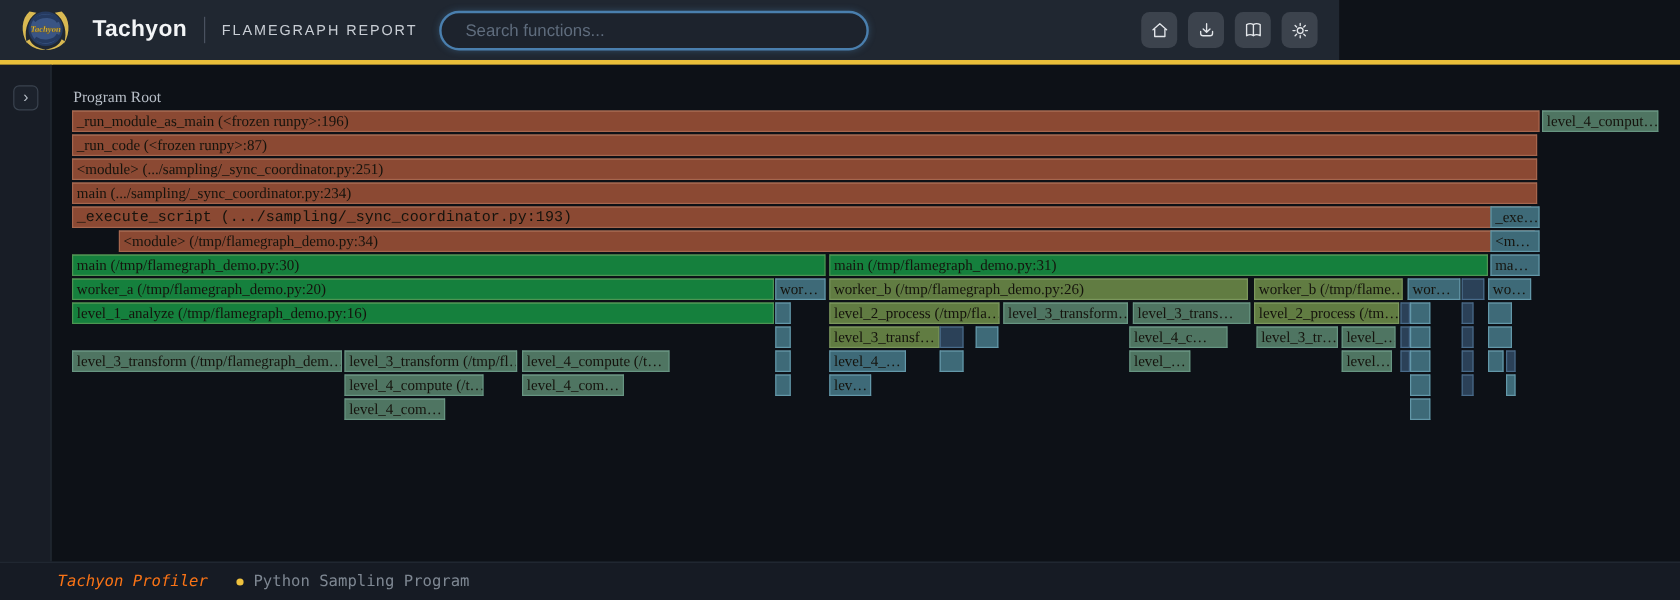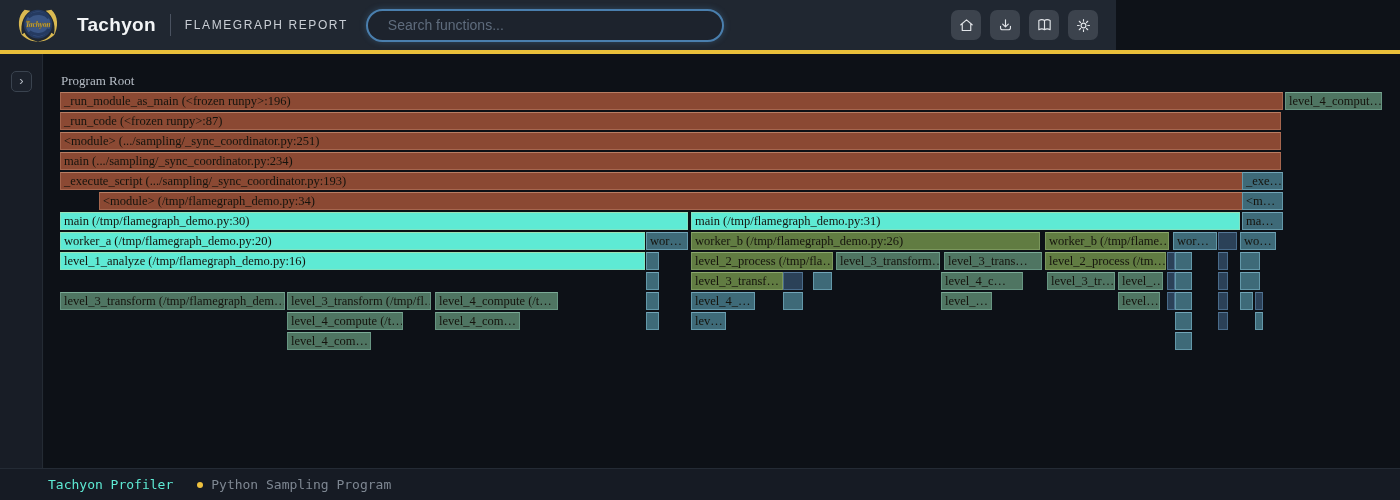--- a/index.html
+++ b/index.html
@@ -35,31 +35,31 @@
   
   .panel { position:absolute; top:54px; left:44px; width:1356px; height:414px;
     background:#0d1117; overflow:hidden;padding-left:45px; }
   .root-label { position:absolute; top:19px; left:17px; font-family:"Liberation Serif", serif;
     font-size:13px; color:#b7bec7; }
   .bar { position:absolute; height:18px; overflow:hidden; white-space:nowrap;
     font-family:"Liberation Serif", serif; font-size:12.5px; color:#15130d;
     padding:1px 3px; line-height:15px; border:1px solid rgba(255,255,255,.14);
     border-top-color:rgba(255,255,255,.30); cursor:pointer; }
   .c-red  { background:#8b4933; border-color:rgba(230,170,140,.30); border-top-color:rgba(240,190,160,.45); }
-  .c-olive{ background:#5eead4; border-color:rgba(220,210,140,.28); border-top-color:rgba(230,220,150,.45); }
+  .c-olive{ background:#15803d; border-color:rgba(220,210,140,.28); border-top-color:rgba(230,220,150,.45); }
   .c-green{ background:#617c42; border-color:rgba(190,220,160,.28); border-top-color:rgba(200,230,170,.42); }
   .c-sea  { background:#4f7562; border-color:rgba(150,210,190,.35); border-top-color:rgba(170,225,205,.5); }
   .c-blue { background:#3e6a78; border-color:rgba(130,190,210,.55); border-top-color:rgba(150,205,225,.6); }
   .c-navy { background:#2b4158; border-color:rgba(110,160,200,.45); border-top-color:rgba(130,175,215,.5); }
 
   
   .statusbar { position:absolute; bottom:0; left:0; width:1400px; height:32px;
     background:#161b24; border-top:1px solid #242b35; display:flex; align-items:center;
     font-family:"DejaVu Sans Mono", monospace; font-size:13px; }
-  .status-app { color:#5eead4; margin-left:48px; }
+  .status-app { color:#f97316; margin-left:48px;font-style:italic; }
   .status-dot { width:6px; height:6px; border-radius:50%; background:#eec13e; margin:0 8px 0 24px; }
   .status-sub { color:#7e8792; }
 </style>
 </head>
 <body>
 
 <div class="header">
   <svg class="logo" viewBox="0 0 48 48">
     <path d="M10,8 C3,14 2,26 8,36 C5,27 7,15 16,9 Z" fill="#d9b952"></path>
     <path d="M38,8 C45,14 46,26 40,36 C43,27 41,15 32,9 Z" fill="#d9b952"></path>
@@ -107,21 +107,21 @@
   <div class="expand-btn">›</div>
 </div>
 
 <div class="panel">
   <div class="root-label">Program Root</div>
 <div class="bar c-red" style="left: 16px; top: 38px; width: 1223px;">_run_module_as_main (&lt;frozen runpy&gt;:196)</div>
     <div class="bar c-sea" style="left: 1241px; top: 38px; width: 97px;">level_4_comput…</div>
     <div class="bar c-red" style="left: 16px; top: 58px; width: 1221px;">_run_code (&lt;frozen runpy&gt;:87)</div>
     <div class="bar c-red" style="left: 16px; top: 78px; width: 1221px;">&lt;module&gt; (.../sampling/_sync_coordinator.py:251)</div>
     <div class="bar c-red" style="left: 16px; top: 98px; width: 1221px;">main (.../sampling/_sync_coordinator.py:234)</div>
-    <div class="bar c-red" style="left: 16px; top: 118px; width: 1216px;">_execute_script (.../sampling/_sync_coordinator.py:193)</div>
+    <div class="bar c-red" style="left: 16px; top: 118px; width: 1216px; font-family: Liberation Mono, monospace;">_execute_script (.../sampling/_sync_coordinator.py:193)</div>
     <div class="bar c-blue" style="left: 1198px; top: 118px; width: 41px;">_exe…</div>
     <div class="bar c-red" style="left: 16px; top: 138px; width: 1180px; margin-left: 39px;">&lt;module&gt; (/tmp/flamegraph_demo.py:34)</div>
     <div class="bar c-blue" style="left: 1198px; top: 138px; width: 41px;">&lt;m…</div>
     <div class="bar c-olive" style="left: 16px; top: 158px; width: 628px;">main (/tmp/flamegraph_demo.py:30)</div>
     <div class="bar c-olive" style="left: 647px; top: 158px; width: 549px;">main (/tmp/flamegraph_demo.py:31)</div>
     <div class="bar c-blue" style="left: 1198px; top: 158px; width: 41px;">ma…</div>
     <div class="bar c-olive" style="left: 16px; top: 178px; width: 585px;">worker_a (/tmp/flamegraph_demo.py:20)</div>
     <div class="bar c-blue" style="left: 602px; top: 178px; width: 42px;">wor…</div>
     <div class="bar c-green" style="left: 647px; top: 178px; width: 349px;">worker_b (/tmp/flamegraph_demo.py:26)</div>
     <div class="bar c-green" style="left: 1001px; top: 178px; width: 124px;">worker_b (/tmp/flame…</div>

